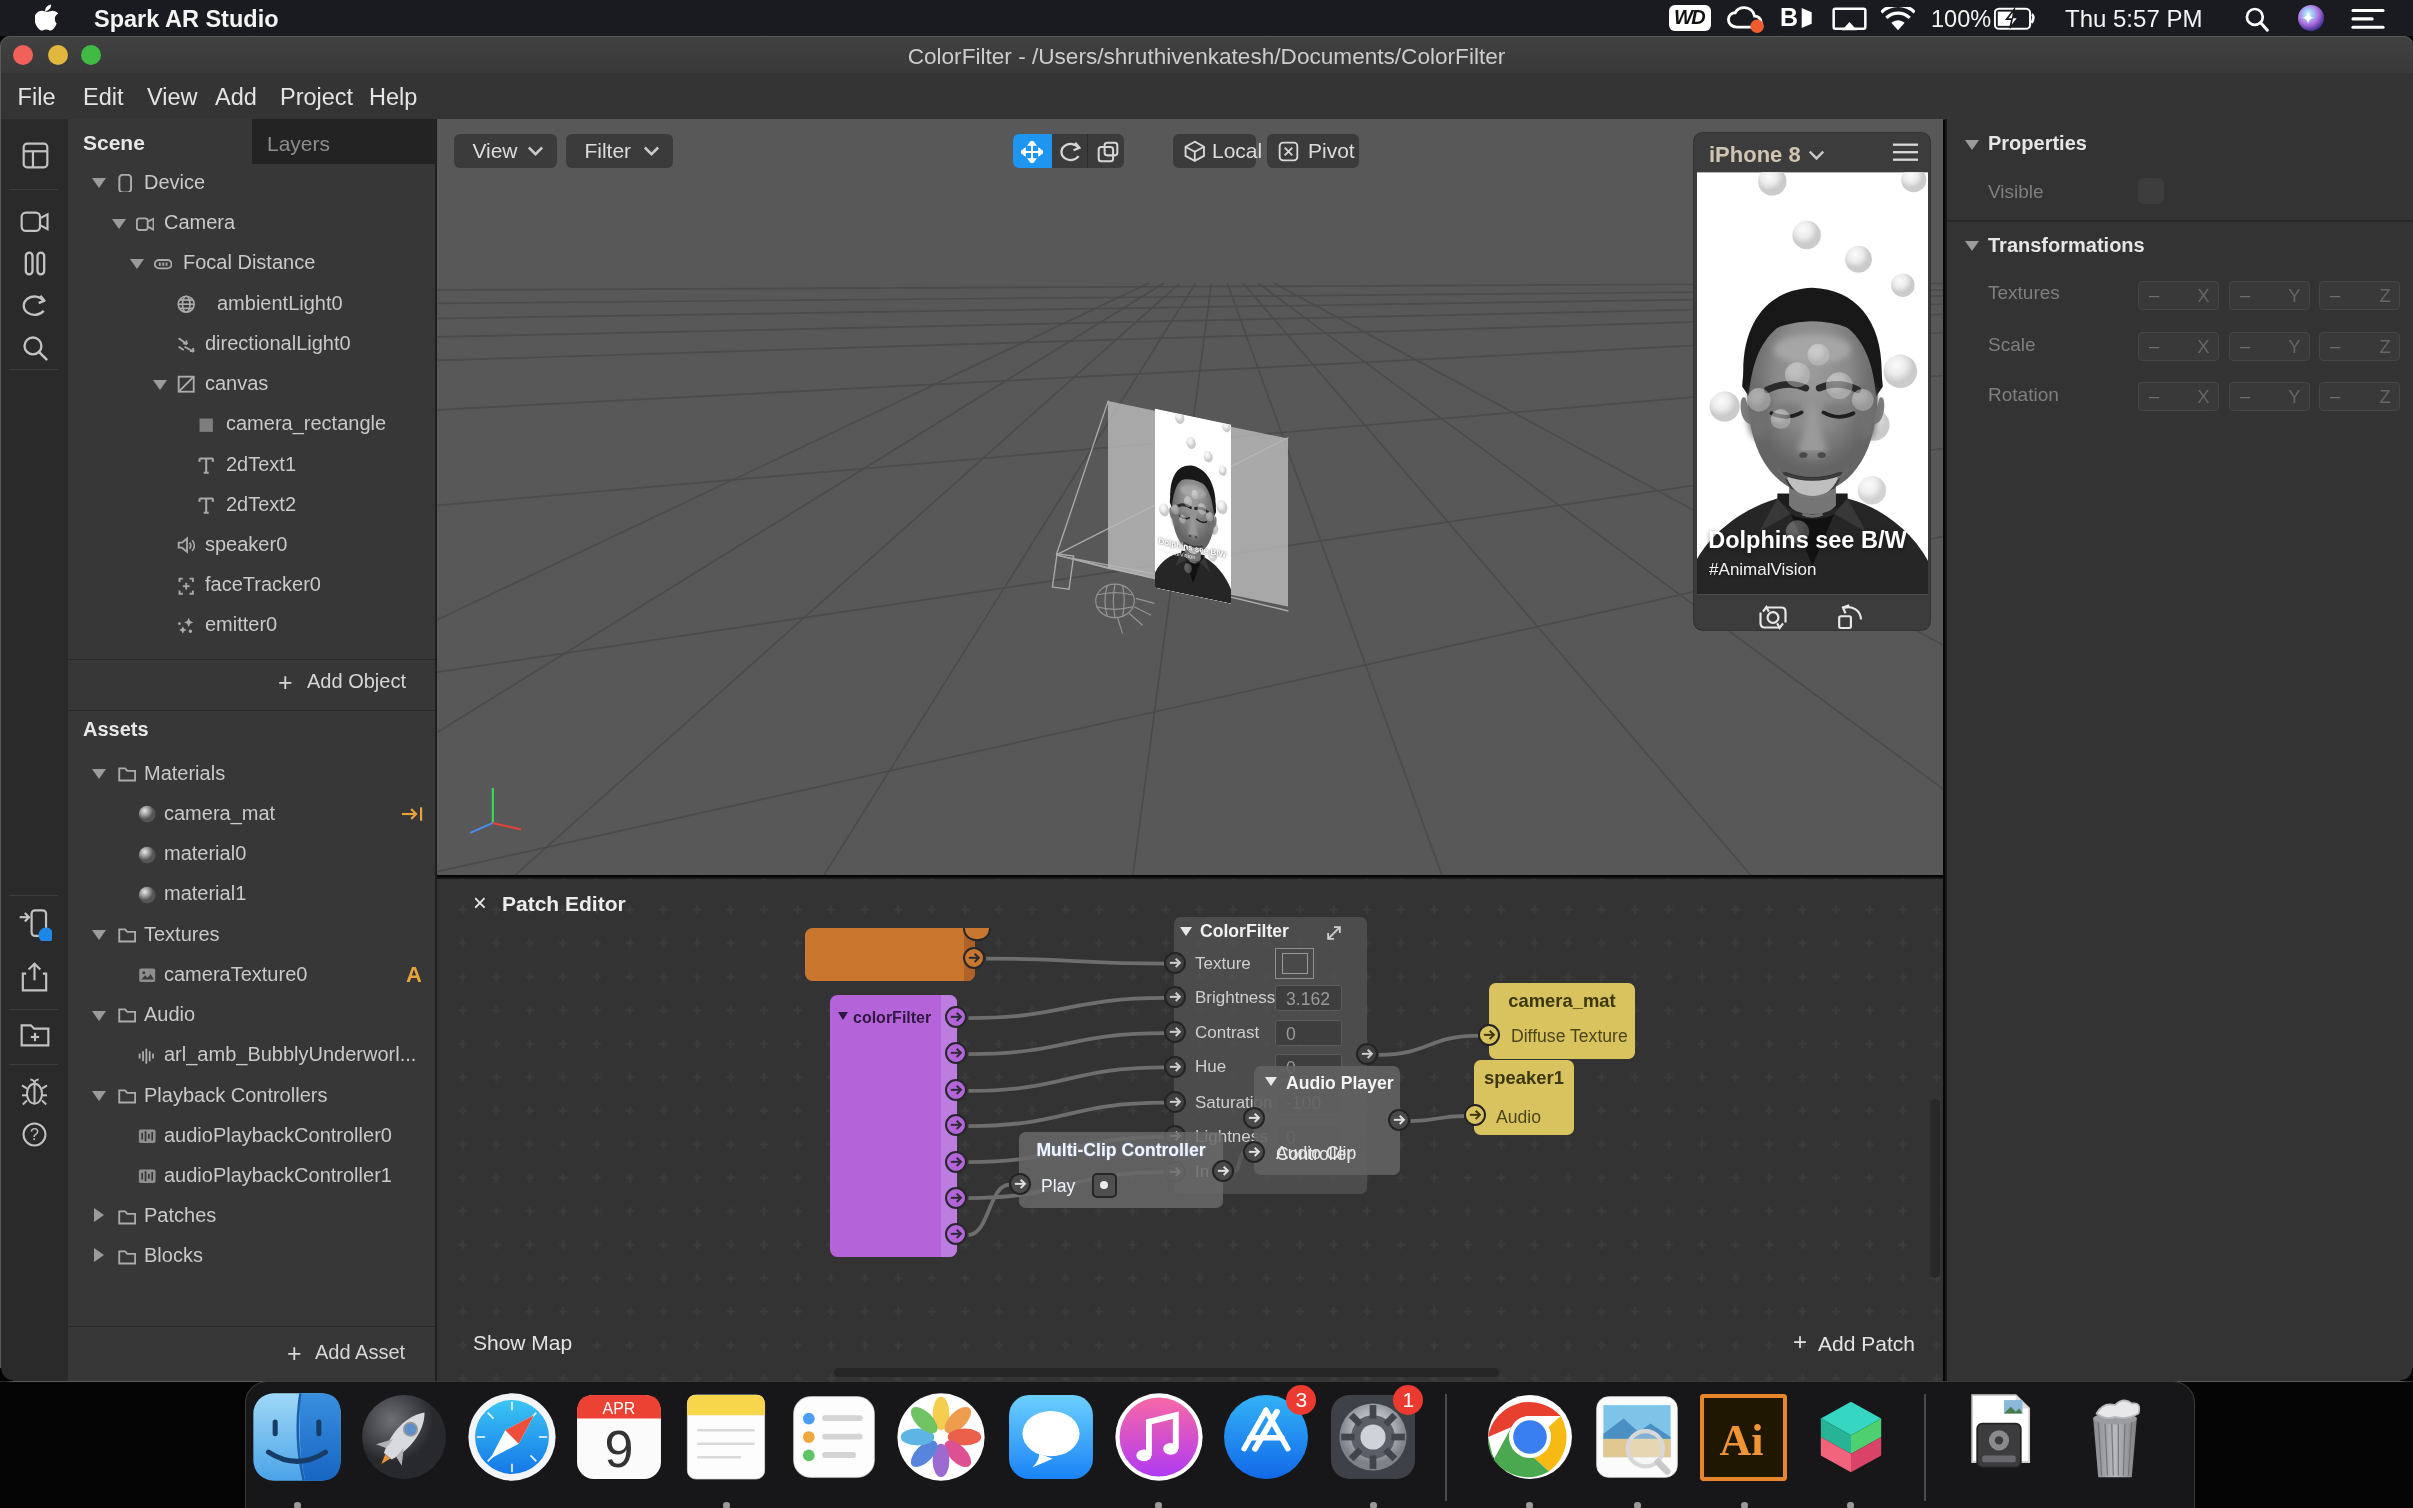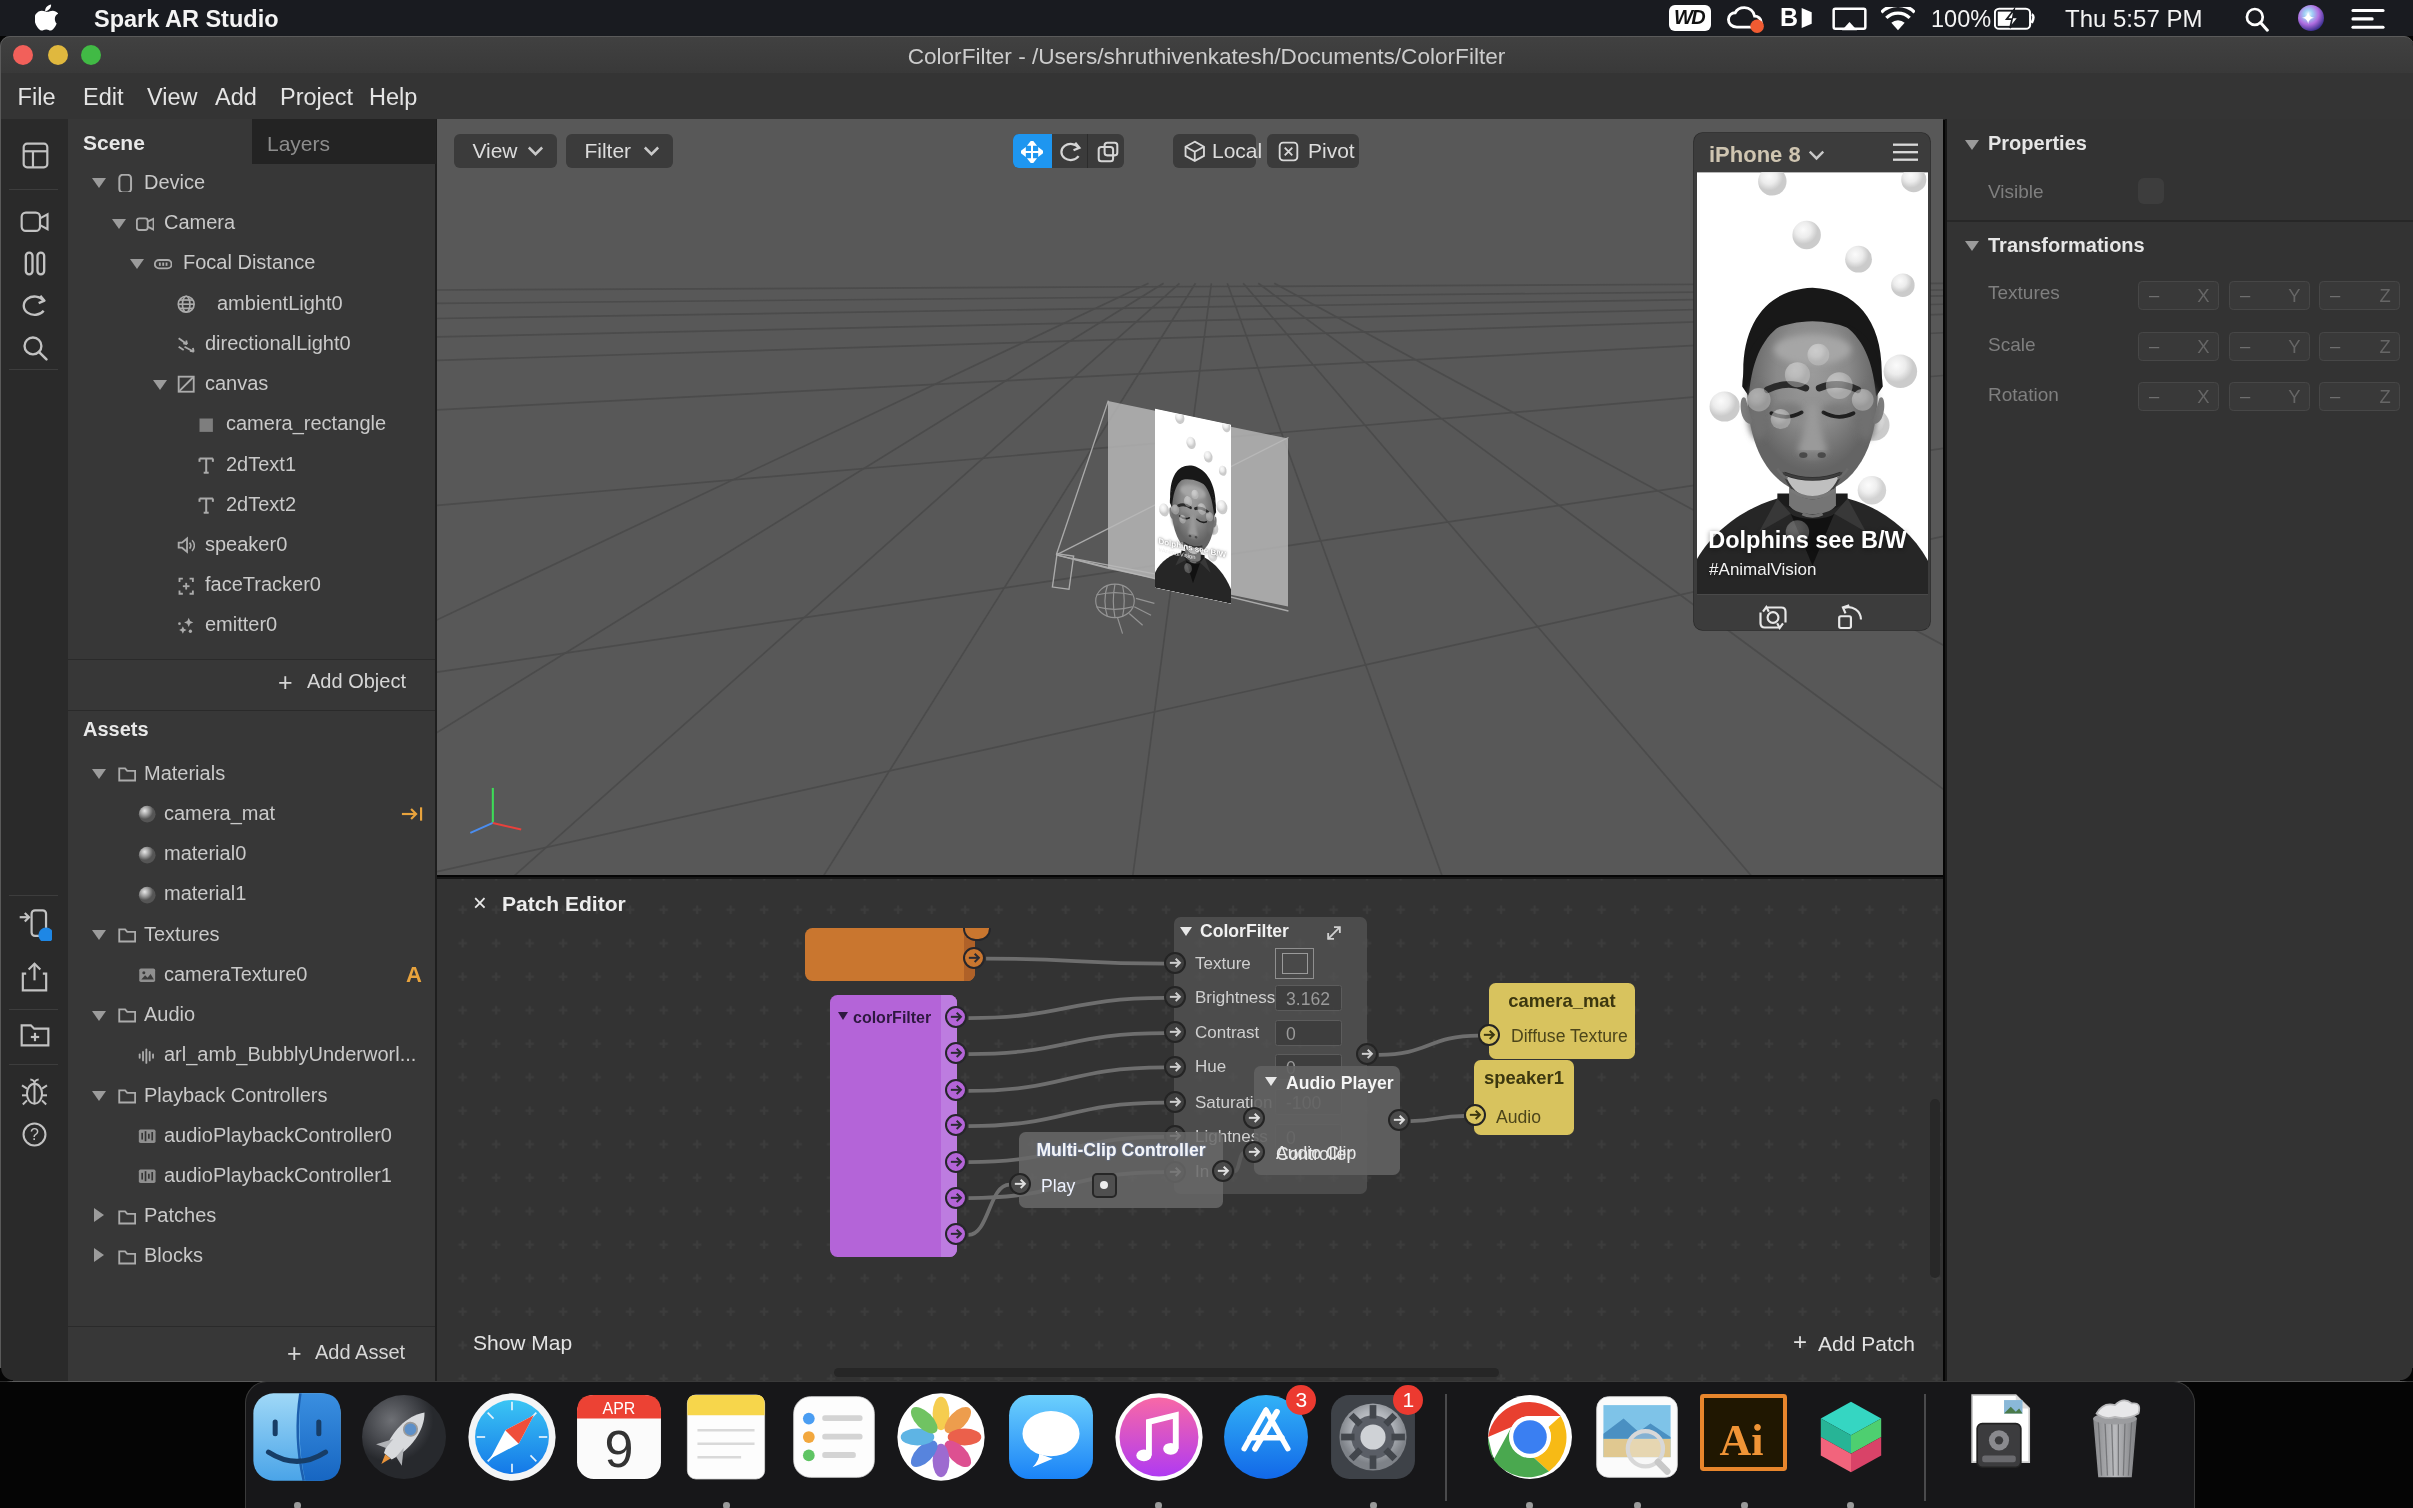--- a/index.html
+++ b/index.html
@@ -1170,21 +1170,21 @@
       <svg width="94" height="94" viewBox="0 0 112 112">
 <rect x="8" y="8" width="96" height="96" rx="14" fill="#fbfbfb" stroke="#ddd" stroke-width="1"></rect>
 <rect x="16" y="18" width="80" height="62" fill="#7ec3e8"></rect>
 <rect x="16" y="58" width="80" height="22" fill="#e0c890"></rect>
 <path d="M16,52 L40,34 L58,50 L72,40 L96,56 L96,58 L16,58 Z" fill="#4a90c2"></path>
 <circle cx="66" cy="70" r="21" fill="rgba(240,240,240,0.35)" stroke="#d8d8d8" stroke-width="5"></circle>
 <line x1="81" y1="86" x2="92" y2="97" stroke="#c8c8c8" stroke-width="8" stroke-linecap="round"></line>
 </svg>
     </div>
     <div class="abs" style="left:1451px;top:8.4px;width:94px;height:94px;">
-      <div style="width:87px;height:77px;margin:3.4px;background:#201701;border:4.2px solid #e8862c;border-radius:3.4px;box-sizing:border-box;position:relative;">
+      <div style="width:87px;height:87px;margin:3.4px;background:#201701;border:4.2px solid #e8862c;border-radius:3.4px;box-sizing:border-box;position:relative;">
 <span style="position:absolute;left:15px;top:17px;color:#f09436;font-size:44px;font-weight:bold;font-family:'Liberation Serif',serif;">Ai</span>
       </div>
     </div>
     <div class="abs" style="left:1558px;top:8.4px;width:94px;height:94px;">
       <svg width="94" height="94" viewBox="0 0 112 112">
 <path d="M20,34 L56,14 L92,34 L56,54 Z" fill="#35d6c2"></path>
 <path d="M20,34 L56,54 L56,76 L20,56 Z" fill="#27b496"></path>
 <path d="M92,34 L92,56 L56,76 L56,54 Z" fill="#4ecf70"></path>
 <path d="M20,56 L20,78 L56,98 L56,76 Z" fill="#f2647c"></path>
 <path d="M92,56 L92,78 L56,98 L56,76 Z" fill="#d94368"></path>

